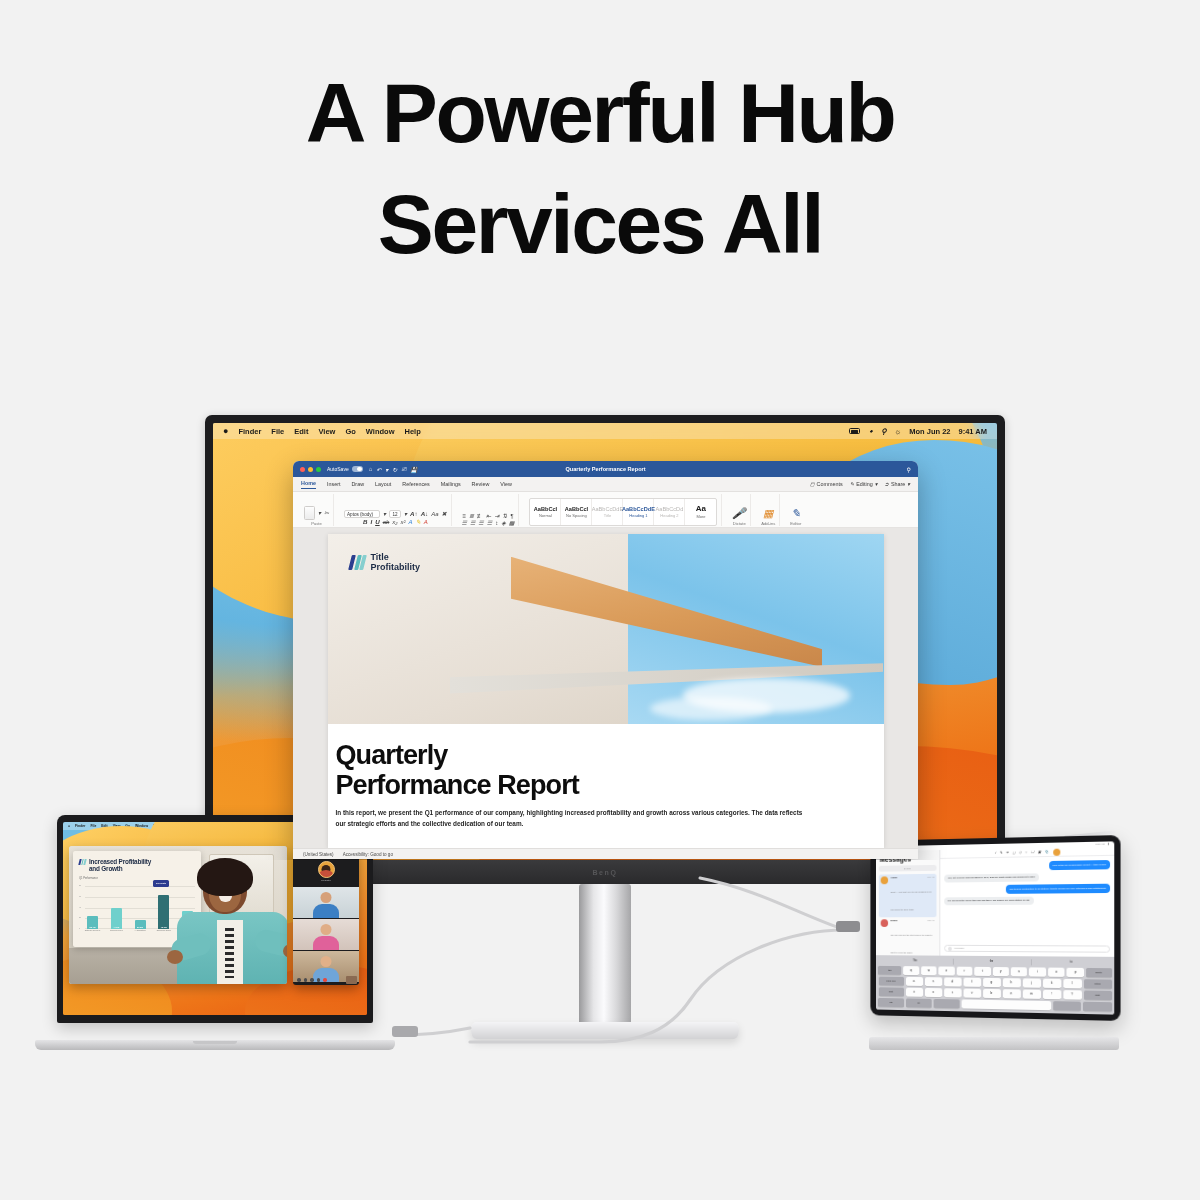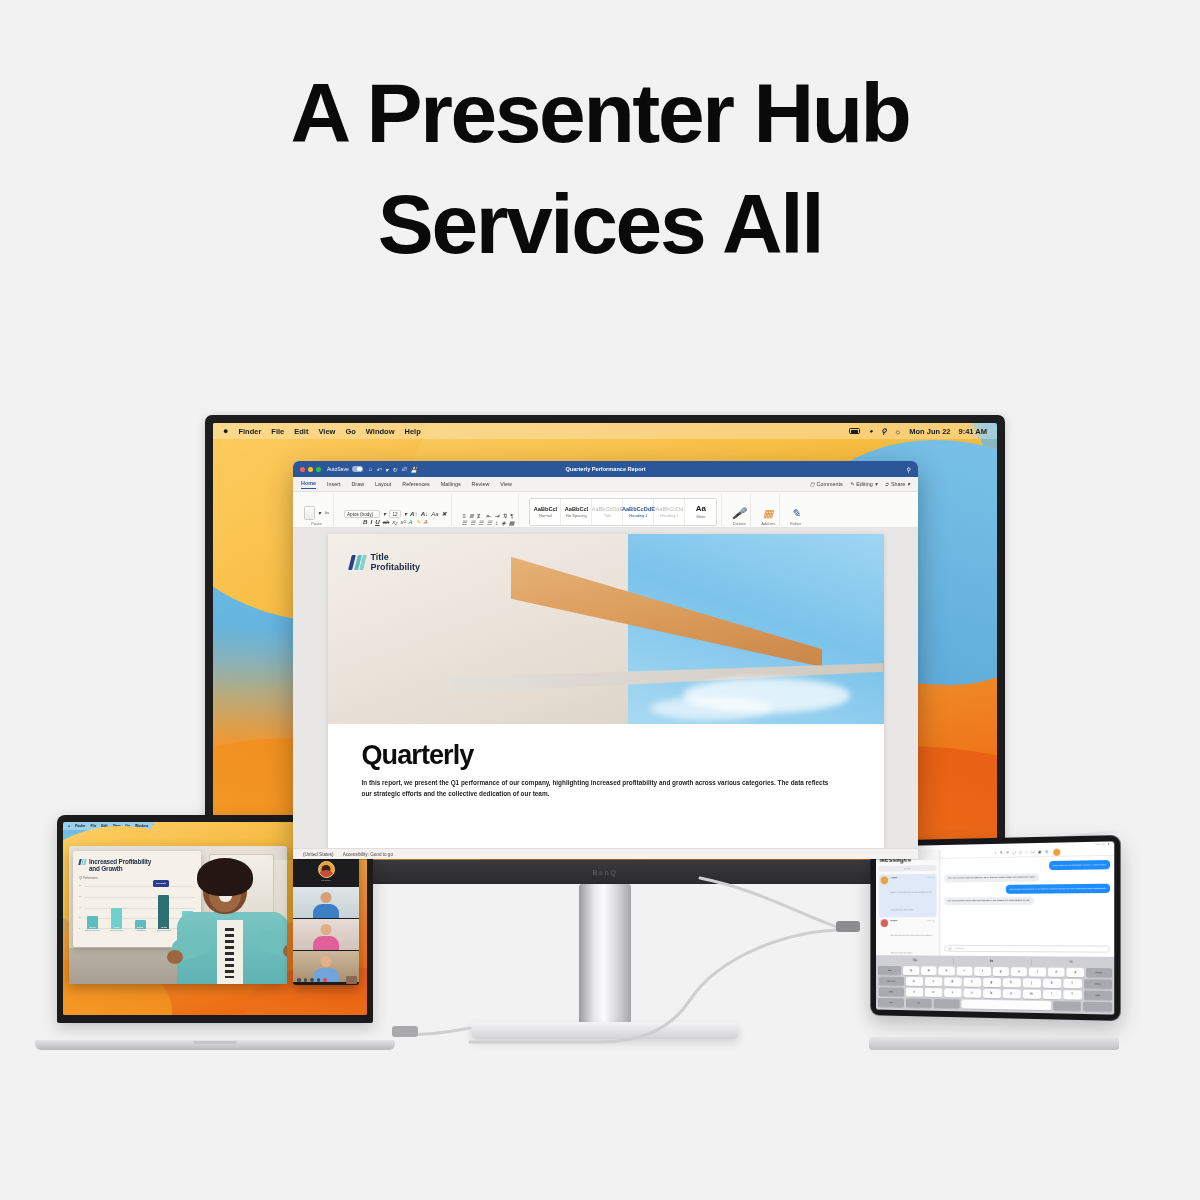--- a/index.html
+++ b/index.html
@@ -128,21 +128,21 @@
   .hero-cloud{position:absolute;right:6%;bottom:6%;width:30%;height:18%;
     background:rgba(255,255,255,.72);border-radius:50%;filter:blur(3px);}
   .hero-cloud2{position:absolute;right:20%;bottom:2%;width:22%;height:12%;
     background:rgba(255,255,255,.6);border-radius:50%;filter:blur(3px);}
 
   .logo{position:absolute;left:22px;top:18px;display:flex;align-items:center;gap:6px;z-index:3;}
   .logo-mark{display:flex;gap:1.5px;transform:skewX(-14deg);}
   .logo-mark i{display:block;width:4px;height:15px;border-radius:1px;}
   .logo-txt{font-size:9px;font-weight:700;color:#1b2a44;line-height:1.12;}
 
-  .page-body{padding:16px 22px 0 34px;}
+  .page-body{padding:16px 22px 0 8px;}
   .doc-h1{font-size:27px;font-weight:700;letter-spacing:-.9px;color:#0d0d0d;line-height:1.12;}
   .doc-p{margin-top:8px;font-size:6.4px;line-height:1.62;color:#1f1f1f;max-width:470px;font-weight:600;}
 
   .w-status{height:11px;background:#f3f2f1;border-top:1px solid #e0dedc;display:flex;align-items:center;padding:0 10px;gap:9px;font-size:4.6px;color:#4a4a4a;}
 
   
   .mon-chin{position:absolute;left:0;right:0;top:445px;height:24px;background:linear-gradient(180deg,#3a3a3c,#2a2a2c);border-radius:0 0 5px 5px;display:flex;align-items:center;justify-content:center;}
   .mon-brand{font-size:7px;letter-spacing:1.6px;color:#565658;font-weight:700;}
   .mon-neck{position:absolute;left:50%;transform:translateX(-50%);top:469px;width:52px;height:143px;
     background:linear-gradient(90deg,#9a9a9c,#e6e6e8 28%,#fbfbfd 48%,#d8d8da 72%,#a6a6a8);border-radius:3px;}
@@ -253,21 +253,21 @@
   .key.dark{background:#a9a9b0;font-size:2.4px;color:#222;}
   .key.sp{flex:5;}
   .key.w15{flex:1.5;}
   .tb-stand{position:absolute;left:4px;bottom:0;width:250px;height:13px;background:linear-gradient(180deg,#e6e6e8,#c2c2c4);border-radius:3px;}
   .tb-pencil{position:absolute;right:14px;top:-5px;width:52px;height:3px;background:linear-gradient(90deg,#d8d8da,#f0f0f2);border-radius:2px;transform:rotate(-6deg);}
 </style>
 </head>
 <body>
 
 <div class="headline">
-  <div>A Presenter Hub</div>
+  <div>A Powerful Hub</div>
   <div>Services All</div>
 </div>
 
 <div class="monitor">
   <div class="mon-bezel">
     <div class="mon-screen">
       <div class="wall-blobA"></div>
       <div class="wall-blobB"></div>
       <div class="wall-blobC"></div>
       <div class="wall-blobD"></div>
@@ -457,20 +457,21 @@
                     <i style="background:#86cfcf"></i>
                 </span>
                 <span class="logo-txt">
                   <span style="display:block">Title</span>
                   <span style="display:block">Profitability</span>
                 </span>
               </div>
             </div>
             <div class="page-body">
               <div class="doc-h1">Quarterly</div>
+              <div class="doc-h1">Performance Report</div>
               <div class="doc-p">In this report, we present the Q1 performance of our company, highlighting increased profitability and growth across various categories. The data reflects our strategic efforts and the collective dedication of our team.</div>
             </div>
           </div>
         </div>
 
         <div class="w-status">
           <span>(United States)</span>
           <span>Accessibility: Good to go</span>
         </div>
       </div>

